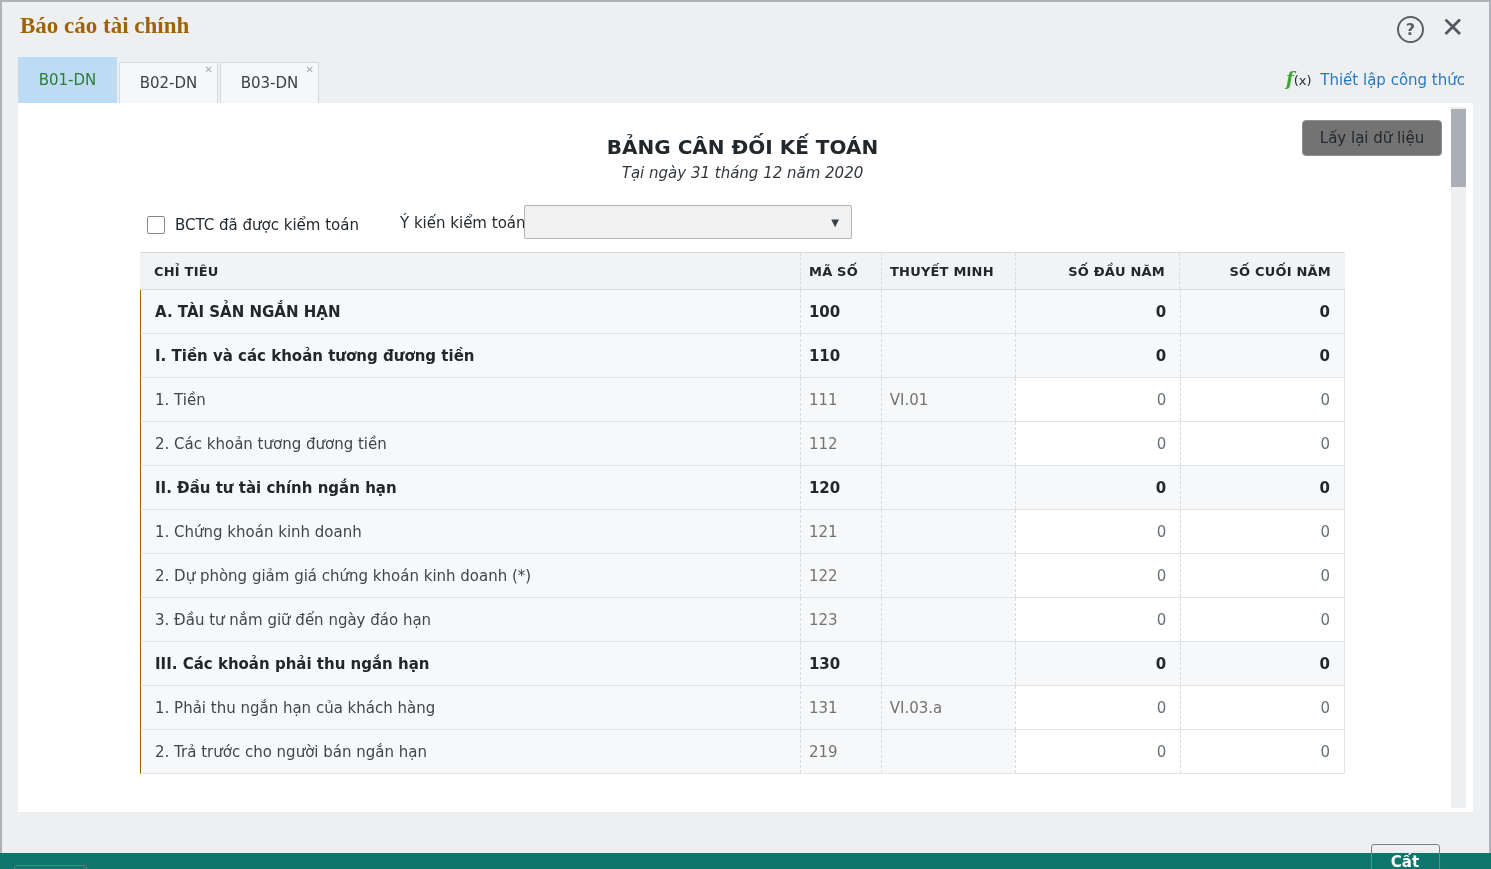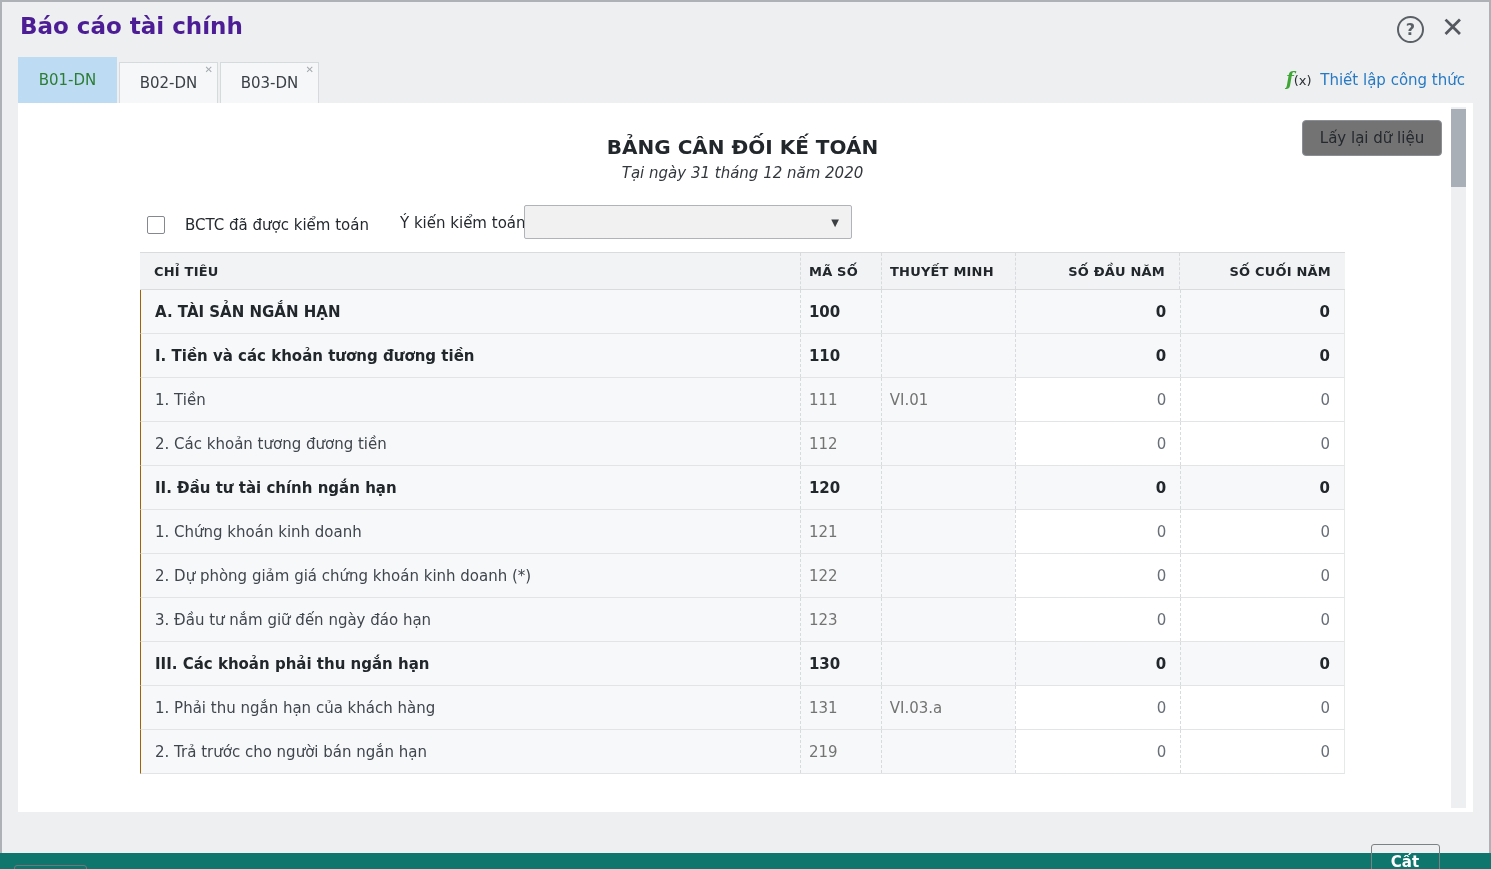--- a/index.html
+++ b/index.html
@@ -6,21 +6,21 @@
   html,body { width:1491px; height:869px; overflow:hidden; }
   body {
     position:relative;
     font-family:"DejaVu Sans","Liberation Sans",sans-serif;
     background:#edeff0;
     color:#24292e;
     box-shadow: inset 0 0 0 2px #aeb1b5;
   }
 
   
-  .win-title { position:absolute; left:20px; top:13px; font-size:23px; font-weight:bold; color:#4c1d95; }
+  .win-title { position:absolute; left:20px; top:13px; font-size:23px; font-weight:bold; color:#a16207;font-family:Liberation Serif, serif; }
   .help-icon {
     position:absolute; left:1397px; top:16px; width:27px; height:27px;
     border:2px solid #5b6066; border-radius:50%;
     color:#5b6066; font-size:16px; font-weight:bold;
     display:flex; align-items:center; justify-content:center; cursor:pointer;
   }
   .close-icon {
     position:absolute; left:1441px; top:10px; font-size:28px; color:#55595f; cursor:pointer; line-height:36px;
   }
 
@@ -53,21 +53,21 @@
     position:absolute; left:1284px; top:17px; width:140px; height:36px;
     background:#737373; border:1px solid #8a8f94; border-radius:4px;
     font-size:15px; color:#24292e; cursor:pointer;
     display:flex; align-items:center; justify-content:center;
     font-family:inherit;
   }
 
   .rtitle { position:absolute; left:122px; top:32px; width:1205px; text-align:center; font-size:20px; font-weight:bold; color:#22272c; }
   .rdate  { position:absolute; left:122px; top:61px; width:1205px; text-align:center; font-size:15px; font-style:italic; color:#33383d; }
 
-  .audit-wrap { position:absolute; left:129px; top:105px; height:34px; display:flex; align-items:center; gap:20px; }
+  .audit-wrap { position:absolute; left:129px; top:105px; height:34px; display:flex; align-items:center; gap:10px; }
   .checkbox { width:18px; height:18px; background:#fff; border:1px solid #85898e; border-radius:2px; cursor:pointer; }
   .audit-label { font-size:15px; color:#24292e; }
   .opinion-label { position:absolute; left:382px; top:111px; font-size:15px; color:#24292e; }
   .opinion-select {
     position:absolute; left:506px; top:102px; width:328px; height:34px;
     background:#f1f1f2; border:1px solid #b0b4b8; border-radius:2px; cursor:pointer;
   }
   .opinion-select .sel-caret { position:absolute; right:12px; top:11px; font-size:10px; color:#3c4043; }
 
   

